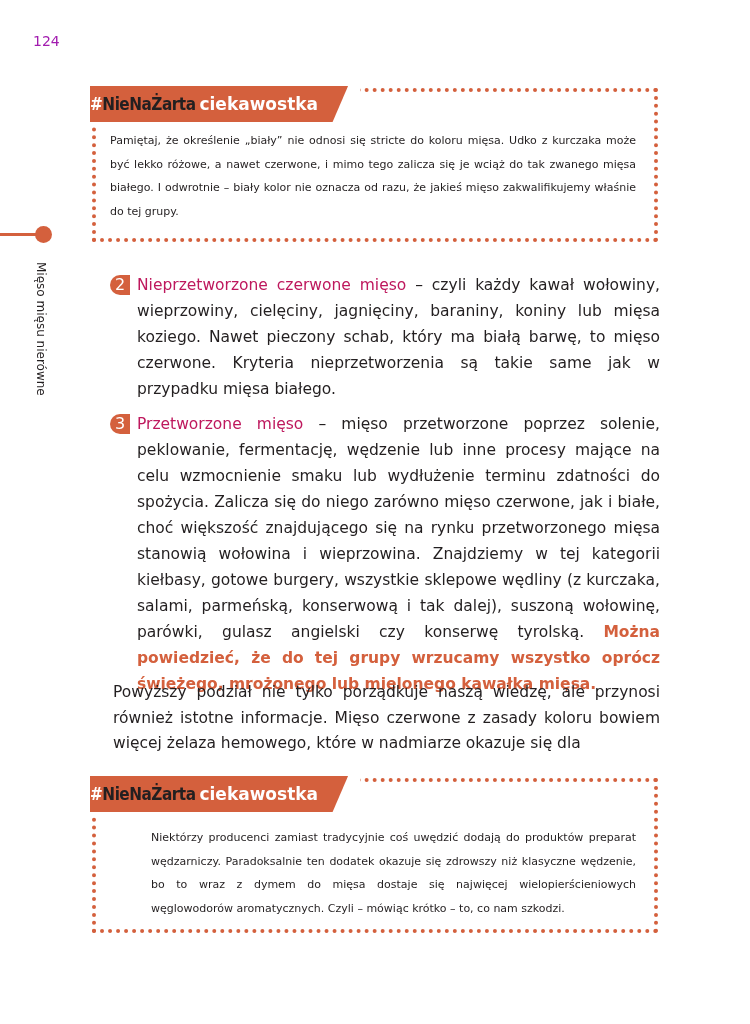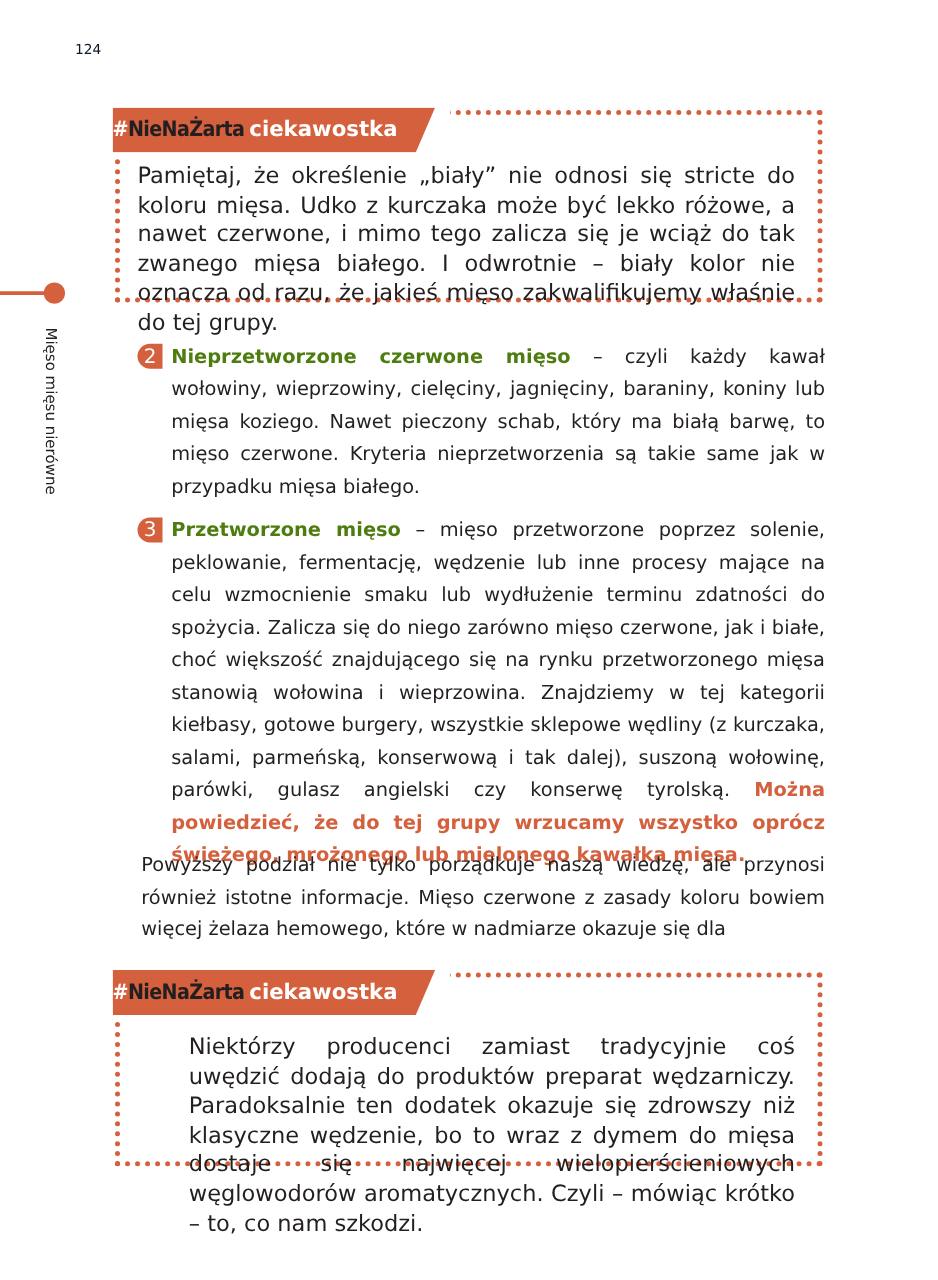--- a/index.html
+++ b/index.html
@@ -1,21 +1,21 @@
 <!DOCTYPE html>
 <html><head>
 <meta charset="utf-8">
 <style>
   html, body { margin: 0; padding: 0; }
   body {
     width: 750px; height: 1024px; background: #ffffff; position: relative; overflow: hidden;
     font-family: "DejaVu Sans", sans-serif; color: #231f20;
   }
   .page-number {
-    position: absolute; left: 33px; top: 33px; font-size: 11px; color: #0f172a; margin-left: 27px;
+    position: absolute; left: 33px; top: 33px; font-size: 14px; color: #a21caf;
   }
   
   .fact-box { position: absolute; left: 90px; width: 568px; }
   .fact-box .dots {
     position: absolute; left: 2px; right: 0; top: 2px; bottom: 0;
     border: 4px dotted #d4603d; border-radius: 0;
   }
   .fact-box .dots-cover {
     position: absolute; left: 0; top: 0; height: 40px; background: #fff;
   }
@@ -24,21 +24,21 @@
     background: #d4603d;
     clip-path: polygon(0 0, 100% 0, 94% 100%, 0 100%);
     display: flex; align-items: center; padding-right: 30px;
     font-family: "DejaVu Sans", sans-serif; font-size: 17px; font-weight: bold; white-space: nowrap;
   }
   .fact-tag .hashtag { color: #231f20; font-family: "DejaVu Sans Condensed", "DejaVu Sans", sans-serif; letter-spacing: -0.5px; }
   .fact-tag .hash { color: #ffffff; }
   .fact-tag .label { color: #ffffff; margin-left: 4px; }
   .fact-text {
     position: absolute; left: 20px; right: 22px;
-    font-size: 18px; line-height: 23.6px; color: #231f20;
+    font-size: 11px; line-height: 23.6px; color: #231f20;
     text-align: justify; hyphens: manual;
   }
   #box1 { top: 86px; height: 156px; }
   #box1 .fact-text { top: 43px; }
   #box2 { top: 776px; height: 157px; }
   #box2 .fact-text { top: 50px; margin-left: 41px; }
 
   
   .side-line { position: absolute; left: 0; top: 233px; width: 40px; height: 3px; background: #d4603d; }
   .side-dot { position: absolute; left: 35px; top: 226px; width: 17px; height: 17px; border-radius: 50%; background: #d4603d; }
@@ -47,21 +47,21 @@
     writing-mode: vertical-rl; font-size: 12px; color: #231f20; white-space: nowrap;
   }
 
   
   .item { position: absolute; left: 137px; width: 523px; font-size: 15.5px; line-height: 26px; text-align: justify; color: #231f20; }
   .item .badge {
     position: absolute; left: -27px; top: 3px; width: 20px; height: 20px;
     background: #d4603d; color: #fff; font-size: 16px; line-height: 20px;
     border-radius: 50% 0 0 50%; text-align: center; font-weight: normal;
   }
-  .item .term { color: #4d7c0f; font-weight: bold; }
+  .item .term { color: #be185d; font-weight: normal; }
   .item .emph { color: #d4603d; font-weight: bold; }
   #item2 { top: 272px; }
   #item3 { top: 411px; }
   .para { position: absolute; left: 113px; top: 680px; width: 547px; font-size: 15.5px; line-height: 25.6px; text-align: justify; color: #231f20; }
 </style>
 </head>
 <body>
 
 <div class="page-number">124</div>
 

